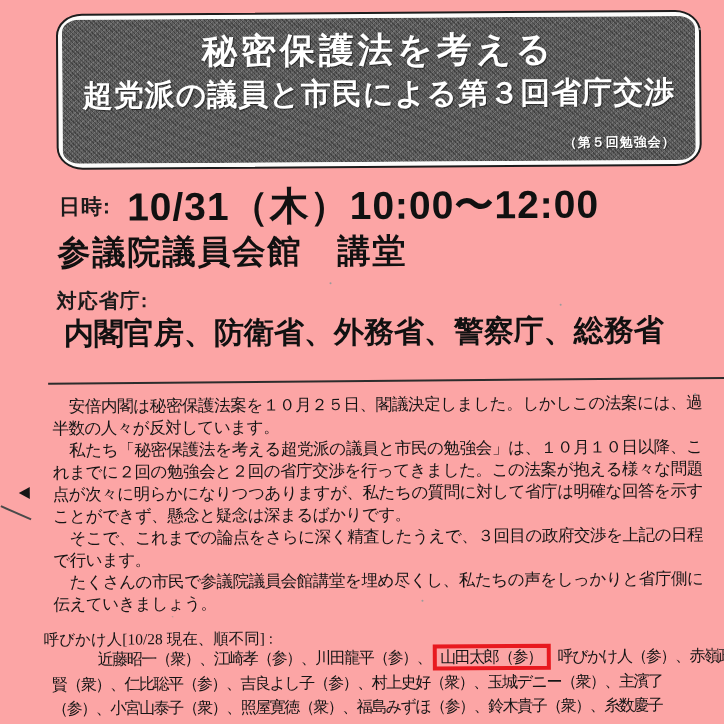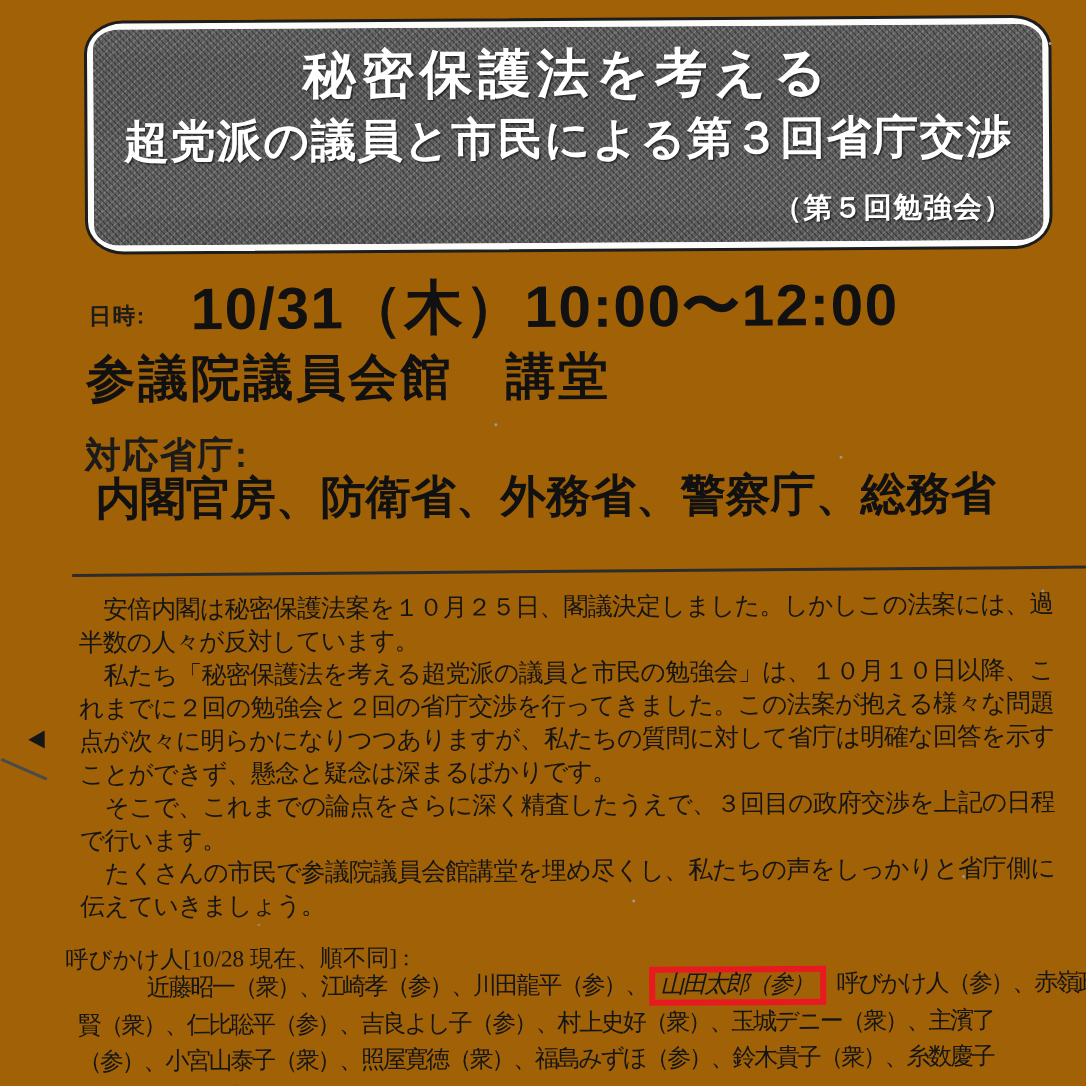--- a/index.html
+++ b/index.html
@@ -1,19 +1,19 @@
 <!DOCTYPE html>
 <html lang="ja"><head>
 <meta charset="utf-8">
 <style>
   html,body{margin:0;padding:0;}
   .page{
     position:relative;
     width:724px;height:724px;
-    background:#a16207;
+    background:#fca5a5;
     overflow:hidden;
     color:#1b1b1b;
     font-family:"Liberation Serif","DejaVu Serif",serif;
   }
   .tilt{position:absolute;inset:0;transform:rotate(-0.35deg);transform-origin:50% 50%;}
 
   
   .banner-outer{
     position:absolute;left:58px;top:12px;width:645px;height:156px;
     border:2px solid #1d1d1d;border-radius:26px/22px;
@@ -38,45 +38,45 @@
     padding-top:14px;letter-spacing:4px;
     text-shadow:1px 1px 1px rgba(0,0,0,.55);
   }
   .banner-line2{
     text-align:center;font-size:30px;line-height:32px;
     margin-top:11px;letter-spacing:1px;
     text-shadow:1px 1px 1px rgba(0,0,0,.55);
   }
   .banner-line3{
     position:absolute;right:20px;bottom:9px;
-    font-size:19px;letter-spacing:1px;
+    font-size:13px;letter-spacing:1px;
     text-shadow:1px 1px 1px rgba(0,0,0,.55);
   }
 
   
   .row{position:absolute;display:flex;align-items:flex-end;}
   .row-datetime{left:60px;top:186px;}
   .row-place{left:58px;top:233px;}
   .sched-label{
     font-family:"Liberation Sans","DejaVu Sans",sans-serif;
-    font-weight:bold;font-size:15px;letter-spacing:1px;
+    font-weight:bold;font-size:21px;letter-spacing:1px;
     padding-bottom:7px;width:68px;flex:0 0 auto;
   }
   .sched-value{
     font-family:"Liberation Sans","DejaVu Sans",sans-serif;
     font-weight:bold;color:#111;
   }
   .value-datetime{font-size:39px;line-height:40px;letter-spacing:1px;}
   .value-place{font-size:33px;line-height:36px;letter-spacing:2px;}
 
   
   .ministries-label{
     position:absolute;left:57px;top:286px;
     font-family:"Liberation Sans","DejaVu Sans",sans-serif;
-    font-weight:bold;font-size:24px;letter-spacing:1px;
+    font-weight:bold;font-size:20px;letter-spacing:1px;
   }
   .ministries-list{
     position:absolute;left:64px;top:313px;width:650px;
     font-family:"Liberation Sans","DejaVu Sans",sans-serif;
     font-weight:bold;font-size:30px;line-height:38px;
     letter-spacing:0px;white-space:nowrap;color:#111;
   }
 
   .divider{
     position:absolute;left:48px;top:380px;width:676px;height:2px;
@@ -100,21 +100,20 @@
     position:absolute;left:50px;top:646px;width:668px;
     font-size:16px;line-height:24.5px;letter-spacing:-1.5px;
     color:#151515;
   }
   .names-line{white-space:nowrap;}
   .names-line.first{padding-left:46px;}
   .redbox{
     border:4px solid #e8191f;
     padding:0 5px 1px 4px;
     margin:0 7px 0 1px;
-    font-style:italic;
   }
 
   
   .artifact-triangle{
     position:absolute;left:18px;top:485px;width:0;height:0;
     border-top:6px solid transparent;border-bottom:6px solid transparent;
     border-right:11px solid #161616;
   }
   .artifact-line{
     position:absolute;left:0px;top:503px;width:33px;height:2px;

